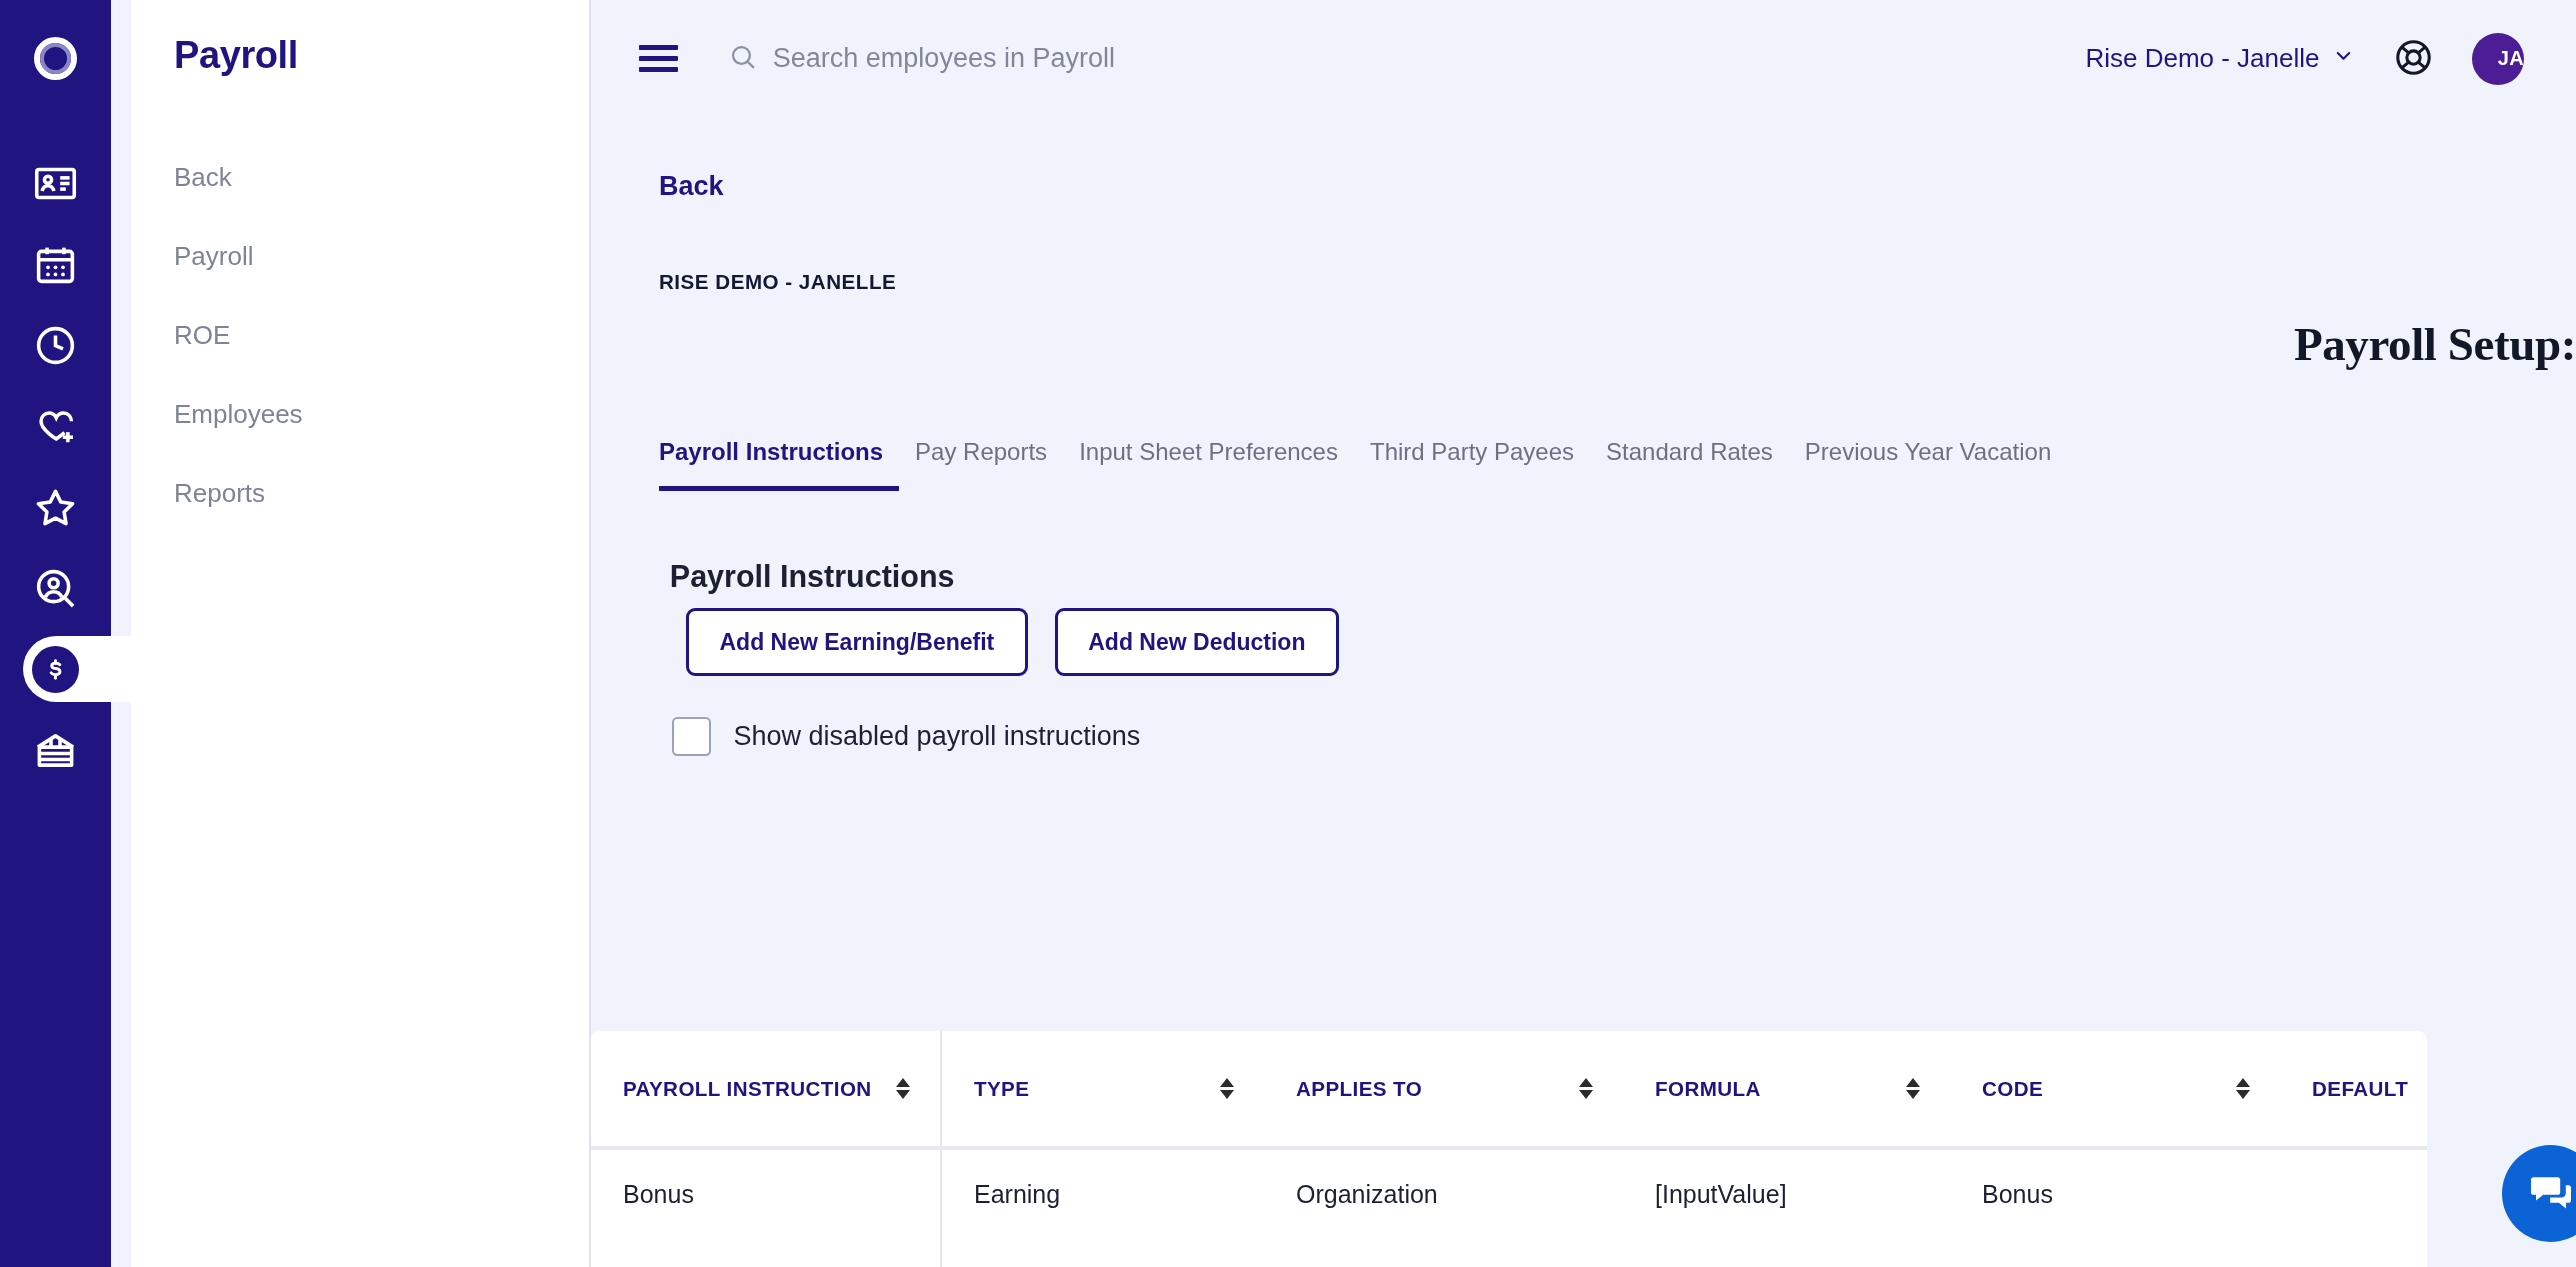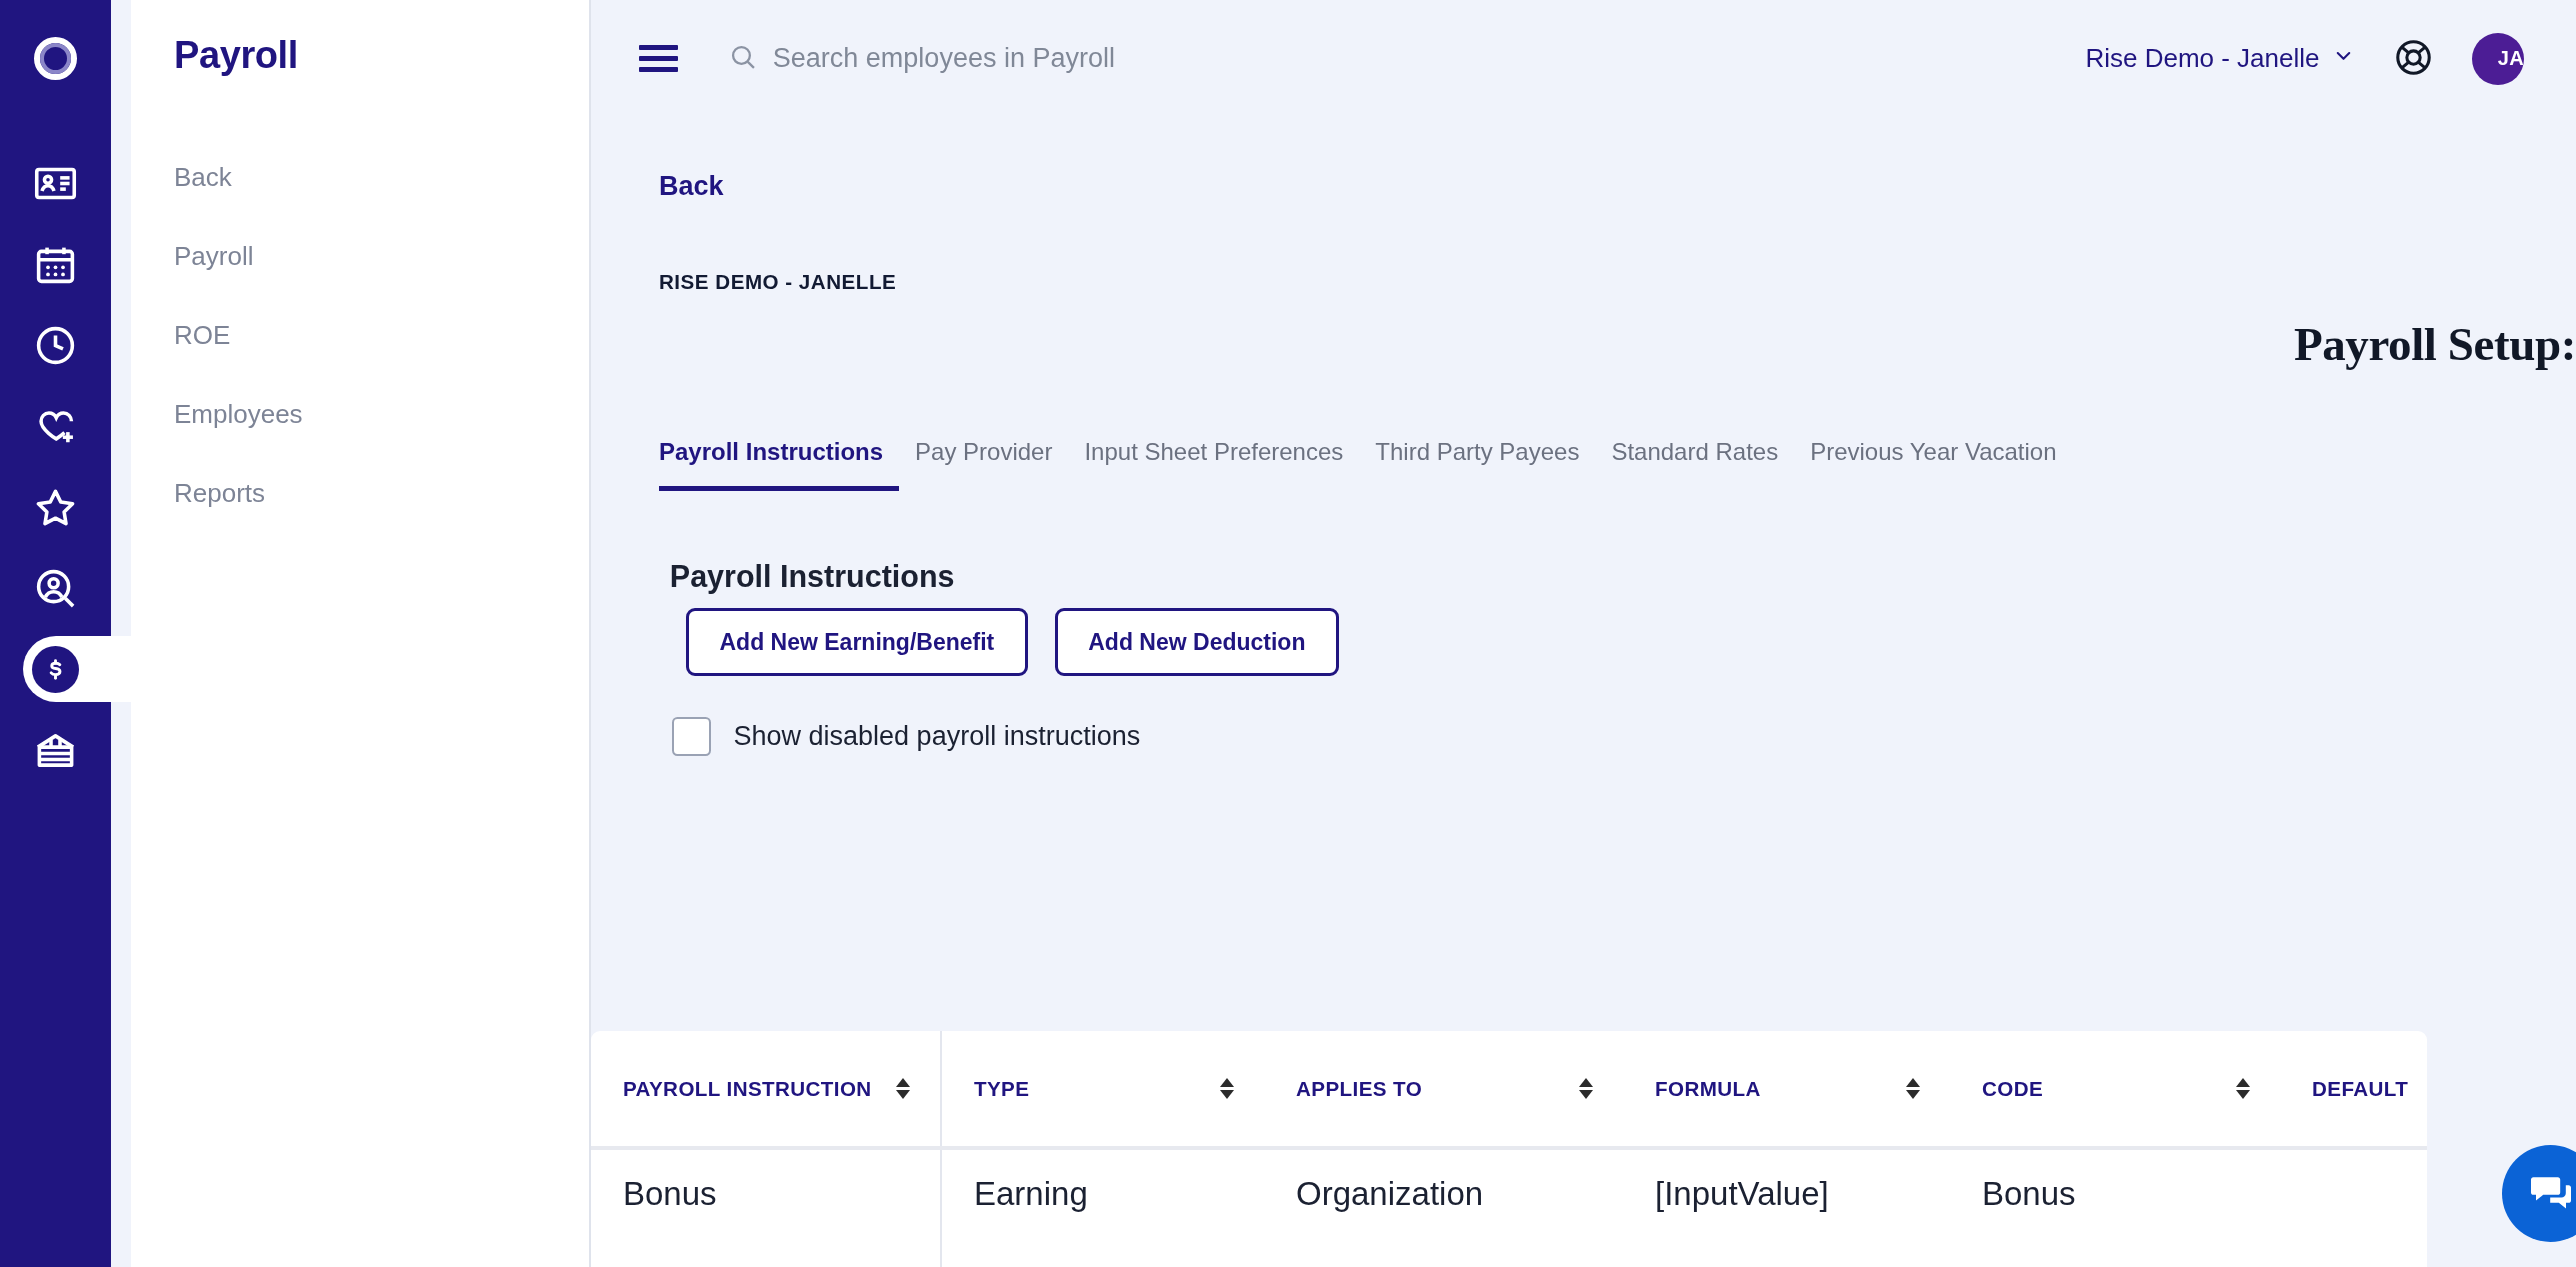--- a/index.html
+++ b/index.html
@@ -215,21 +215,21 @@
     position: relative;
   }
   .tbl thead th.colsep { border-left: 2.7px solid #e3e6ee; }
   .th-inner { display: flex; align-items: center; justify-content: space-between; padding-right: 30.5px; }
   .sort-ico { display: inline-flex; flex-direction: column; gap: 3.6px; color: #2b2b2b; flex: 0 0 auto; }
   .sort-ico i { width: 0; height: 0; border-left: 7.2px solid transparent; border-right: 7.2px solid transparent; display: block; }
   .sort-ico i.up { border-bottom: 9px solid #2b2b2b; }
   .sort-ico i.dn { border-top: 9px solid #2b2b2b; }
   .tbl tbody td {
     height: 90px;
-    font-size: 33px; color: #1b2132;
+    font-size: 25px; color: #1b2132;
     padding: 0 0 0 32px;
     vertical-align: middle;
   }
   .tbl tbody td.colsep { border-left: 2.7px solid #e3e6ee; }
 
   
   .chat-widget {
     position: absolute;
     right: -23px; bottom: 25px;
     width: 97px; height: 97px;
@@ -413,21 +413,21 @@
 
     <div style="padding-left:68px; position:relative;">
 
       <a class="back-link">Back</a>
 
       <div class="eyebrow">RISE DEMO - JANELLE</div>
       <h1 class="page-title">Payroll Setup:</h1>
 
       <div class="tabs">
         <div class="tab active">Payroll Instructions</div>
-        <div class="tab">Pay Provider</div>
+        <div class="tab">Pay Reports</div>
         <div class="tab">Input Sheet Preferences</div>
         <div class="tab">Third Party Payees</div>
         <div class="tab">Standard Rates</div>
         <div class="tab">Previous Year Vacation</div>
       </div>
 
       <h2 class="section-title">Payroll Instructions</h2>
 
       <div class="btn-row">
         <button class="btn btn-outline btn-gap">Add New Earning/Benefit</button>

